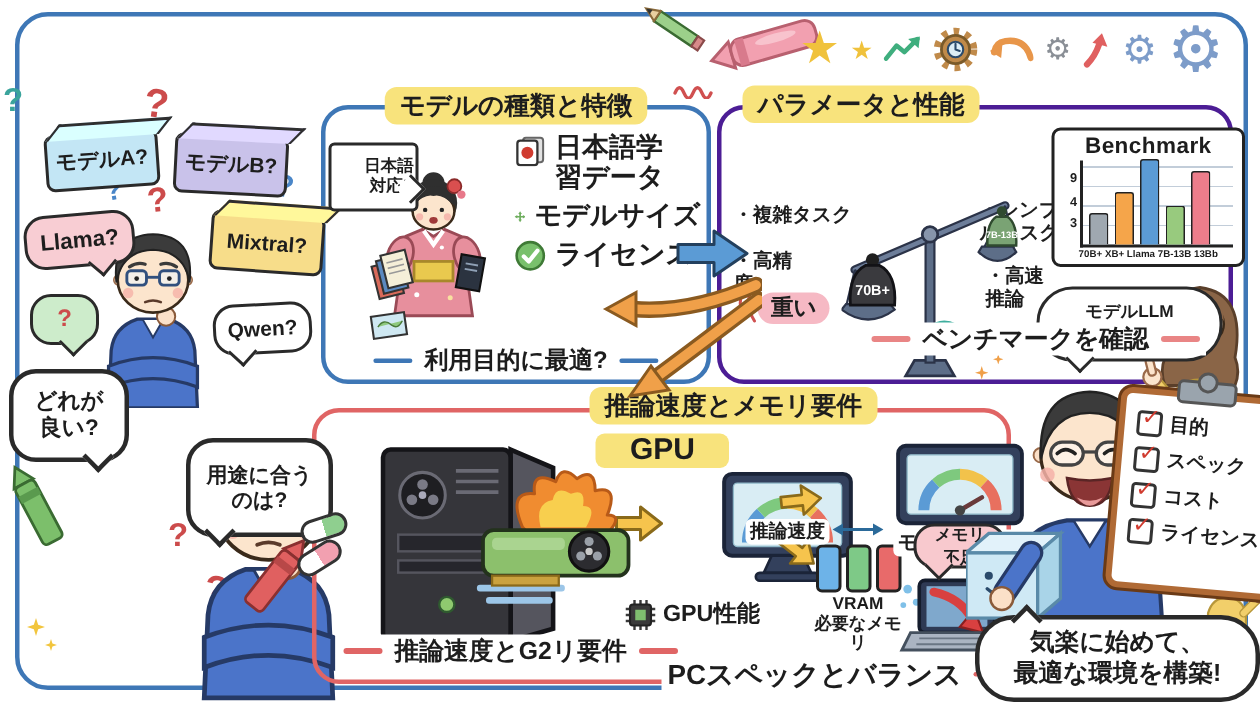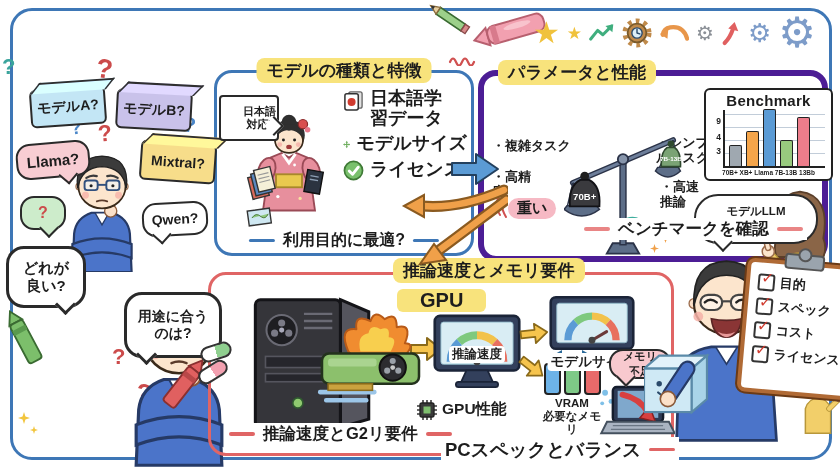--- a/index.html
+++ b/index.html
@@ -59,21 +59,21 @@
   .bench-body{display:flex;margin-top:1px;}
   .bench-yt{width:11px;position:relative;font-size:8.5px;font-weight:800;}
   .bench-yt span{position:absolute;right:2px;}
   .bench-plot{position:relative;width:92px;height:56px;border-left:2px solid #222;border-bottom:2px solid #222;
       display:flex;align-items:flex-end;gap:4px;padding:0 4px;
       background:repeating-linear-gradient(to top,transparent 0 12px,#c2cdd9 12px 13px);}
   .bbar{width:11px;border:1.5px solid #222;border-bottom:none;border-radius:2px 2px 0 0;}
   .bench-x{font-size:6.5px;font-weight:700;text-align:center;white-space:nowrap;margin-top:1px;}
 
   
-  .mon{position:absolute;}
+  .mon{position:absolute;margin-left:48px;}
   .mon-label{position:absolute;left:50%;transform:translateX(-50%);background:#fff;border-radius:4px;
       padding:0 3px;font-weight:800;white-space:nowrap;z-index:3;}
 
   .vbar{width:13px;height:28px;border:2px solid #222;border-radius:4px;display:inline-block;}
 
   .chk-row{display:flex;align-items:center;gap:5px;margin-bottom:6px;}
   .chk-box{position:relative;width:13px;height:13px;border:2px solid #333;border-radius:3px;background:#fff;flex:0 0 auto;}
   .chk-mark{position:absolute;left:1px;top:-7px;color:#d03b2f;font-size:15px;font-weight:900;}
   .chk-label{font-size:13px;font-weight:800;white-space:nowrap;}
 
@@ -292,21 +292,21 @@
       </div>
     </div>
 
     <div class="caption-row" style="left:50%;transform:translateX(-50%);bottom:2px;">
       <span class="dash" style="background:#3e77b6;"></span>
       <span class="caption-text" style="font-size:16px;">利用目的に最適?</span>
       <span class="dash" style="background:#3e77b6;"></span>
     </div>
   </div>
 
-  <div class="secbox" style="left:478px;top:70px;width:338px;height:180px;border:6px solid #4c1d95;">
+  <div class="secbox" style="left:478px;top:70px;width:338px;height:180px;border:3px solid #4c1d95;">
     <div class="sec-title" style="left:14px;top:-16px;">パラメータと性能</div>
 
     <div class="point nowrap" style="left:8px;top:64px;font-family:Liberation Mono, monospace;"><span>複雑タスク</span></div>
     <div class="point" style="left:8px;top:94px;width:3.2em;"><span>高精度</span></div>
     <div class="point" style="left:172px;top:60px;width:4.4em;"><span>シンプルタスク</span></div>
     <div class="point" style="left:176px;top:104px;width:3.2em;"><span>高速推論</span></div>
 
     <svg class="abs" style="left:80px;top:42px;" width="118" height="140" viewBox="0 0 160 190">
       <polygon points="58,184 102,184 94,170 66,170" fill="#5d6e88" stroke="#2b3348" stroke-width="2.5"></polygon>
       <rect x="76" y="60" width="8" height="112" fill="#5d6e88" stroke="#2b3348" stroke-width="2"></rect>
@@ -599,14 +599,19 @@
     <circle cx="26" cy="32" r="2.4" fill="#f5b2a8" opacity=".85"></circle>
       <circle cx="44" cy="32" r="2.4" fill="#f5b2a8" opacity=".85"></circle>
     <ellipse cx="35" cy="34.5" rx="3.4" ry="2.8" fill="#8a3a3a"></ellipse>
     <path d="M18,95 L18,62 Q22,48 35,48 Q48,48 52,62 L52,95 Z" fill="#f2cf6a" stroke="#b8973a" stroke-width="2"></path>
     <path d="M50,62 L62,50" stroke="#b8973a" stroke-width="8" stroke-linecap="round"></path>
     <path d="M50,62 L62,50" stroke="#f2cf6a" stroke-width="5.5" stroke-linecap="round"></path>
     <circle cx="64" cy="47" r="5.5" fill="#fce5cd" stroke="#9a6a4a" stroke-width="1.5"></circle>
     <rect x="61" y="35" width="5" height="11" rx="2.5" fill="#fce5cd" stroke="#9a6a4a" stroke-width="1.5" transform="rotate(10 63 40)"></rect>
   </svg>
 
+  <div class="bub preline" style="left:650px;top:410px;width:184px;height:52px;border-width:3px;border-radius:26px;font-size:16.5px;line-height:1.3;z-index:7;">
+    <span>気楽に始めて、
+最適な環境を構築!</span>
+    <span class="tail" style="left:24px;top:-7px;bottom:auto;transform:rotate(225deg);"></span>
+  </div>
 
 </div>
 
 </body></html>

